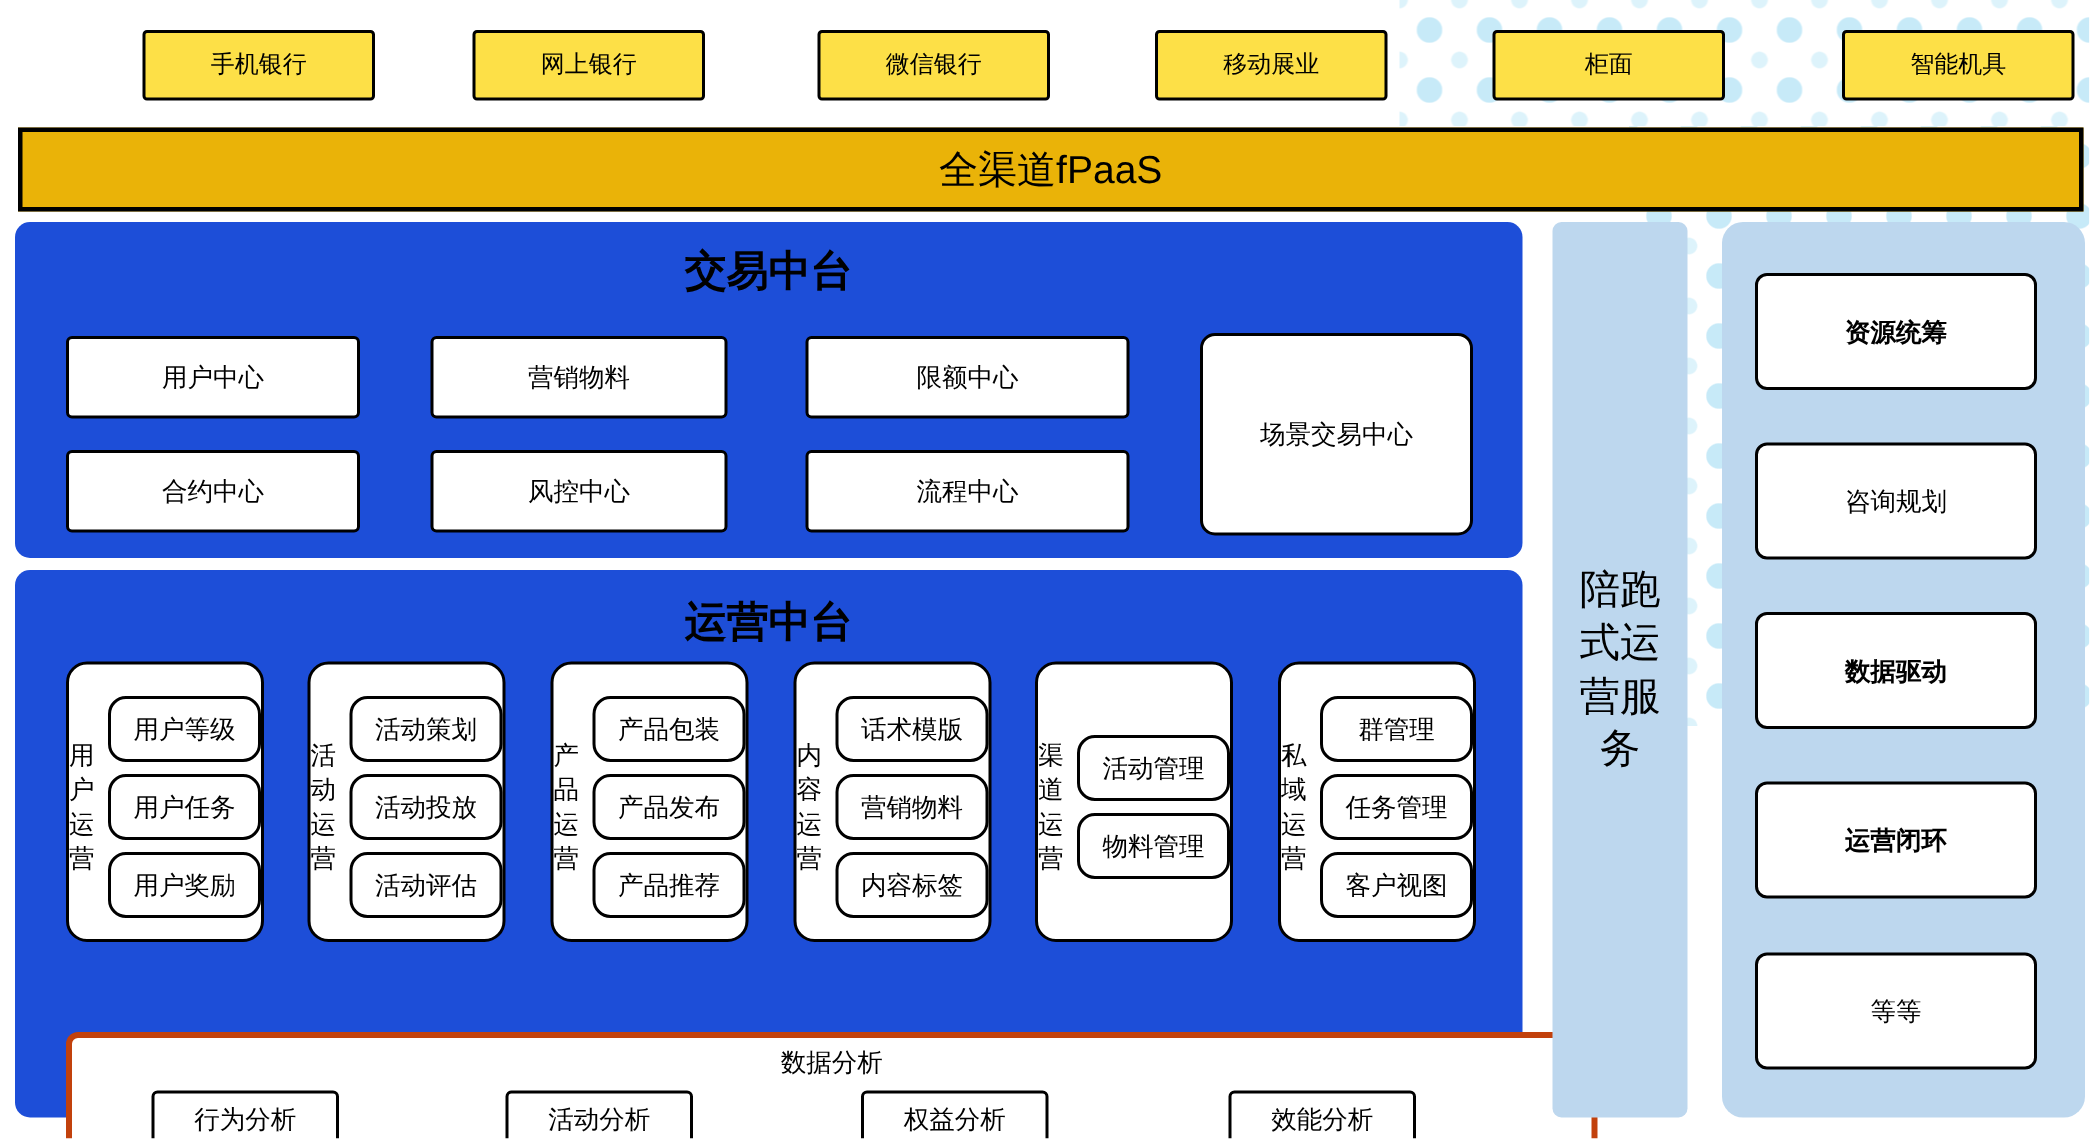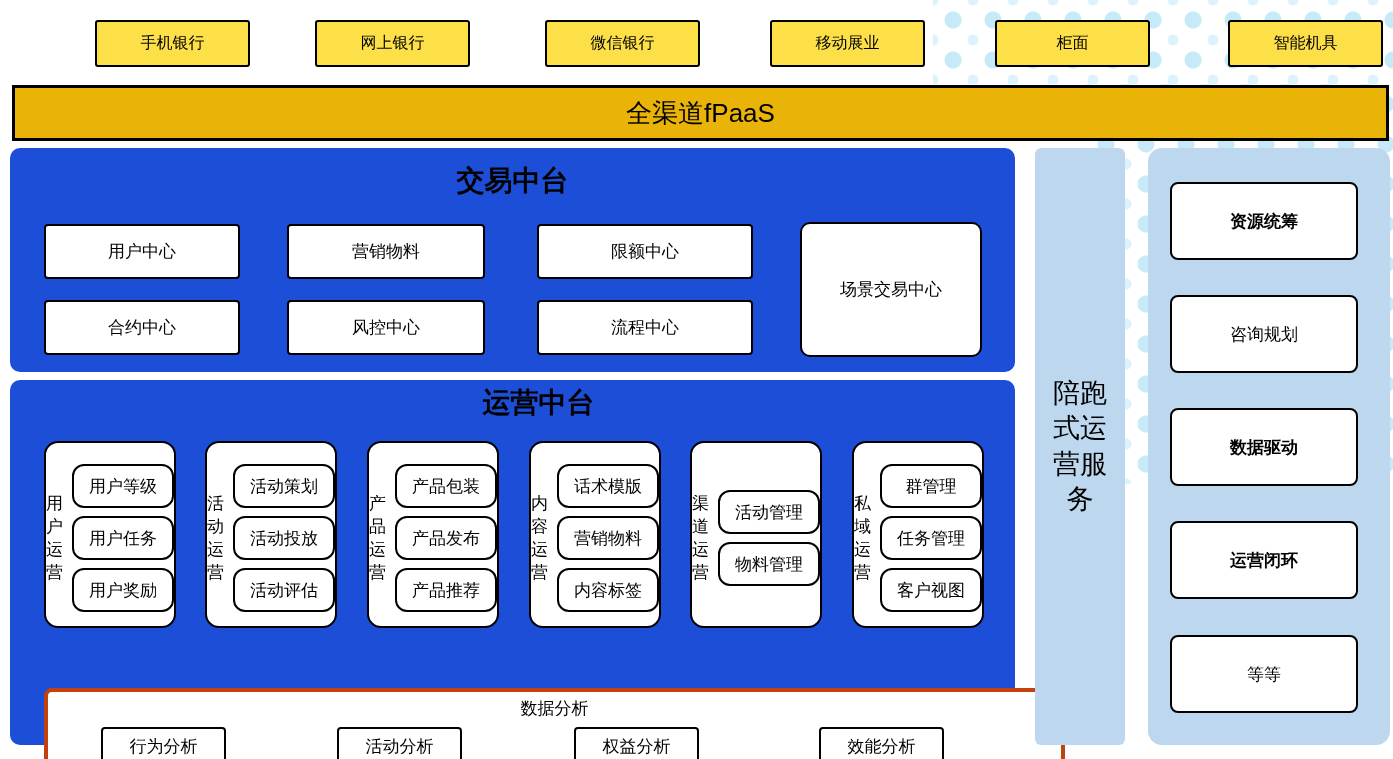--- a/index.html
+++ b/index.html
@@ -158,21 +158,21 @@
     </div>
     <div class="wbox" style="left:527px;top:152px;width:216px;height:55px;">
       <span>流程中心</span>
     </div>
     <div class="wbox wbox-tall" style="left:790px;top:74px;width:182px;height:135px;">
       <span>场景交易中心</span>
     </div>
   </div>
 
   <div class="section section-operation">
-    <div class="section-title" style="top:4px;padding-left:26px;">运营中台</div>
+    <div class="section-title" style="top:16px;">运营中台</div>
 
     <div class="group" style="left:34px;">
       <div class="group-header">用户运营</div>
       <div class="group-items">
         <div class="sbox">
             <span>用户等级</span>
           </div>
         <div class="sbox">
             <span>用户任务</span>
           </div>

